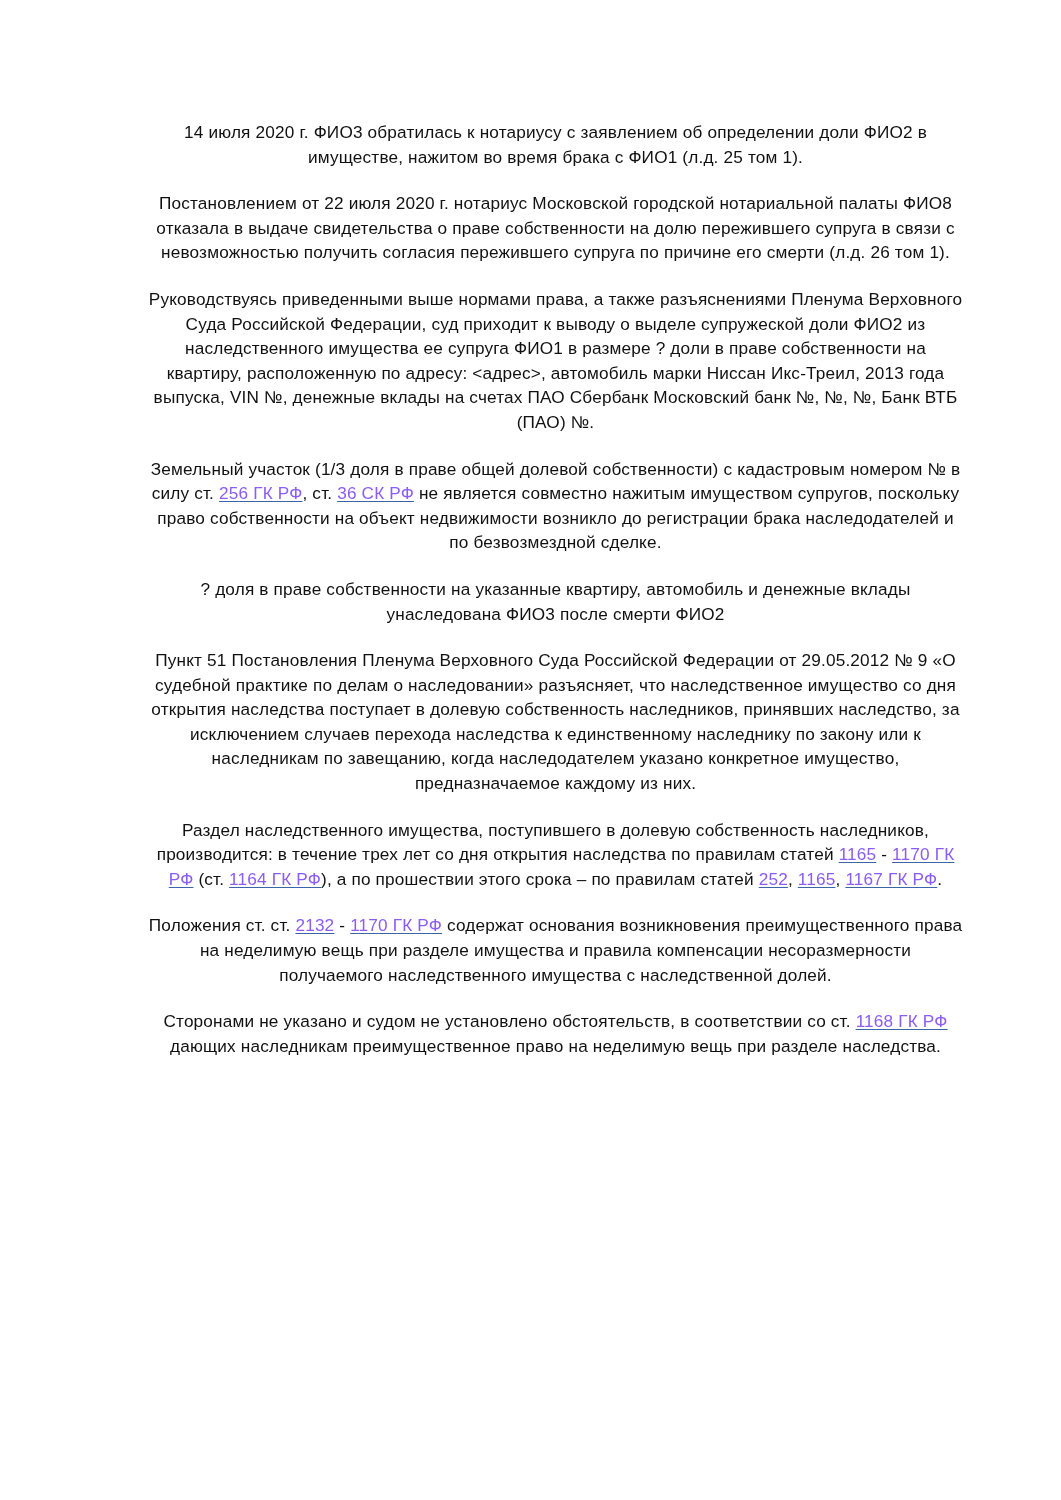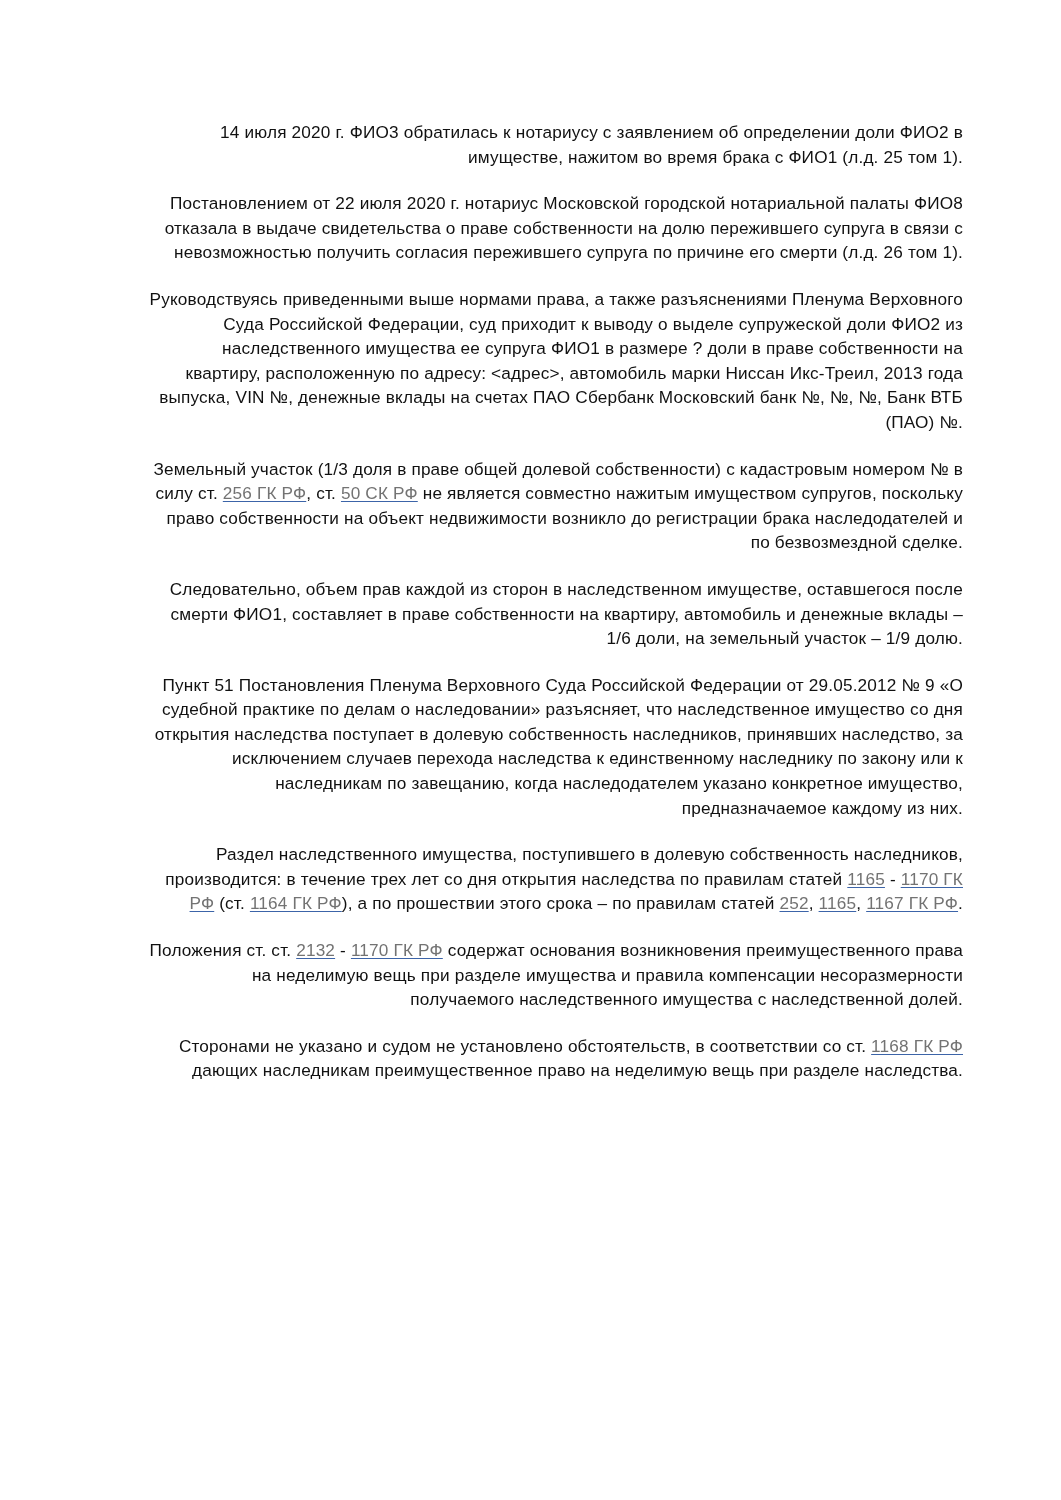--- a/index.html
+++ b/index.html
@@ -23,30 +23,30 @@
     box-sizing: border-box;
     padding: 120px 100px 60px 148px;
   }
   .doc-body {
     width: 815px;
   }
   .para {
     font-size: 17.2px;
     line-height: 24.6px;
     margin: 0 0 22px 0;
-    text-align: right;
+    text-align: center;
     word-spacing: 0px;
     letter-spacing: 0.01em;
     color: #111111;
   }
   .para:last-child {
     margin-bottom: 12px;
   }
   .lawlink {
-    color: #737373;
+    color: #8b5cf6;
     text-decoration: underline;
     text-decoration-color: #3c64a8;
     text-underline-offset: 2px;
     cursor: pointer;
   }
 </style>
 </head>
 <body>
 
 <div class="page">
@@ -54,25 +54,25 @@
 
     <p class="para">14 июля 2020 г. ФИО3 обратилась к нотариусу с заявлением об определении доли ФИО2 в имуществе, нажитом во время брака с ФИО1 (л.д. 25 том 1).</p>
 
     <p class="para">Постановлением от 22 июля 2020 г. нотариус Московской городской нотариальной палаты ФИО8 отказала в выдаче свидетельства о праве собственности на долю пережившего супруга в связи с невозможностью получить согласия пережившего супруга по причине его смерти (л.д. 26 том 1).</p>
 
 
 
     <p class="para">Руководствуясь приведенными выше нормами права, а также разъяснениями Пленума Верховного Суда Российской Федерации, суд приходит к выводу о выделе супружеской доли ФИО2 из наследственного имущества ее супруга ФИО1 в размере ? доли в праве собственности на квартиру, расположенную по адресу: &lt;адрес&gt;, автомобиль марки Ниссан Икс-Треил, 2013 года выпуска, VIN №, денежные вклады на счетах ПАО Сбербанк Московский банк №, №, №, Банк ВТБ (ПАО) №.</p>
 
     <p class="para">
-      <span>Земельный участок (1/3 доля в праве общей долевой собственности) с кадастровым номером № в силу ст. </span><a class="lawlink">256 ГК РФ</a><span>, ст. </span><a class="lawlink">50 СК РФ</a><span> не является совместно нажитым имуществом супругов, поскольку право собственности на объект недвижимости возникло до регистрации брака наследодателей и по безвозмездной сделке.</span>
+      <span>Земельный участок (1/3 доля в праве общей долевой собственности) с кадастровым номером № в силу ст. </span><a class="lawlink">256 ГК РФ</a><span>, ст. </span><a class="lawlink">36 СК РФ</a><span> не является совместно нажитым имуществом супругов, поскольку право собственности на объект недвижимости возникло до регистрации брака наследодателей и по безвозмездной сделке.</span>
     </p>
 
+    <p class="para">? доля в праве собственности на указанные квартиру, автомобиль и денежные вклады унаследована ФИО3 после смерти ФИО2</p>
 
-    <p class="para">Следовательно, объем прав каждой из сторон в наследственном имуществе, оставшегося после смерти ФИО1, составляет в праве собственности на квартиру, автомобиль и денежные вклады – 1/6 доли, на земельный участок – 1/9 долю.</p>
 
     <p class="para">Пункт 51 Постановления Пленума Верховного Суда Российской Федерации от 29.05.2012 № 9 «О судебной практике по делам о наследовании» разъясняет, что наследственное имущество со дня открытия наследства поступает в долевую собственность наследников, принявших наследство, за исключением случаев перехода наследства к единственному наследнику по закону или к наследникам по завещанию, когда наследодателем указано конкретное имущество, предназначаемое каждому из них.</p>
 
     <p class="para">
       <span>Раздел наследственного имущества, поступившего в долевую собственность наследников, производится: в течение трех лет со дня открытия наследства по правилам статей </span><a class="lawlink">1165</a><span> - </span><a class="lawlink">1170 ГК РФ</a><span> (ст. </span><a class="lawlink">1164 ГК РФ</a><span>), а по прошествии этого срока – по правилам статей </span><a class="lawlink">252</a><span>, </span><a class="lawlink">1165</a><span>, </span><a class="lawlink">1167 ГК РФ</a><span>.</span>
     </p>
 
     <p class="para">
       <span>Положения ст. ст. </span><a class="lawlink">2132</a><span> - </span><a class="lawlink">1170 ГК РФ</a><span> содержат основания возникновения преимущественного права на неделимую вещь при разделе имущества и правила компенсации несоразмерности получаемого наследственного имущества с наследственной долей.</span>
     </p>

